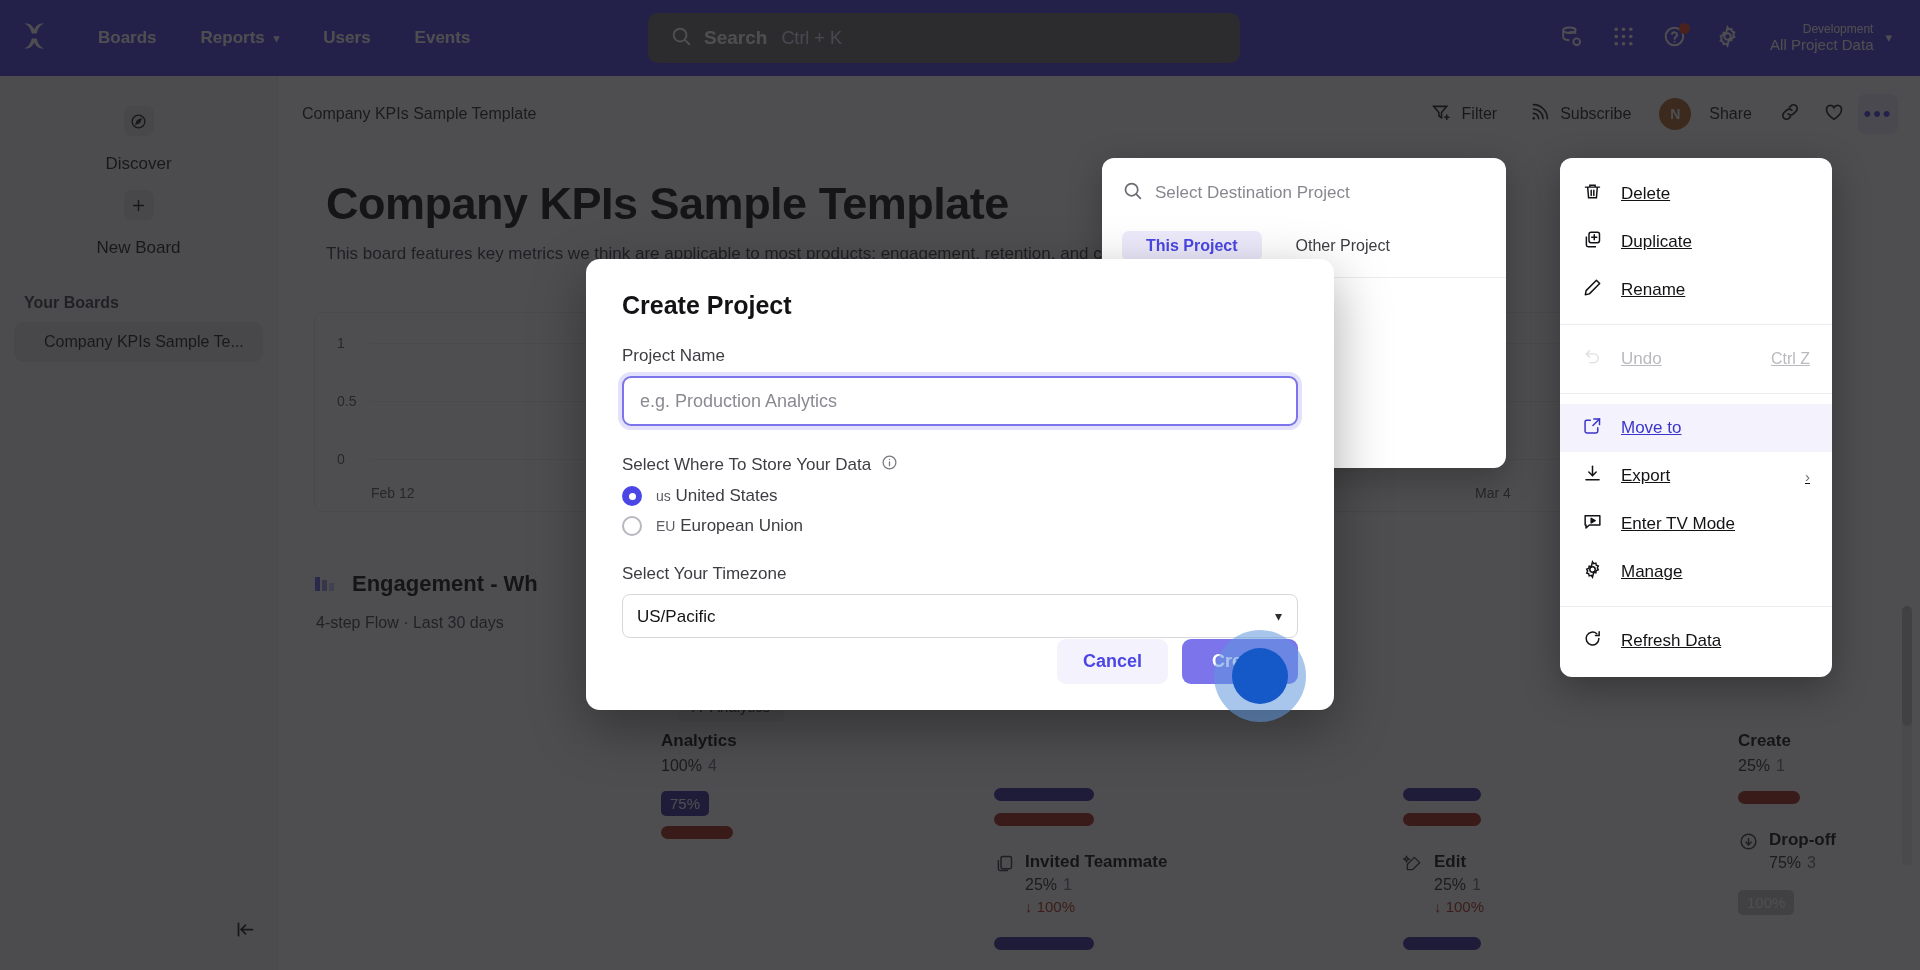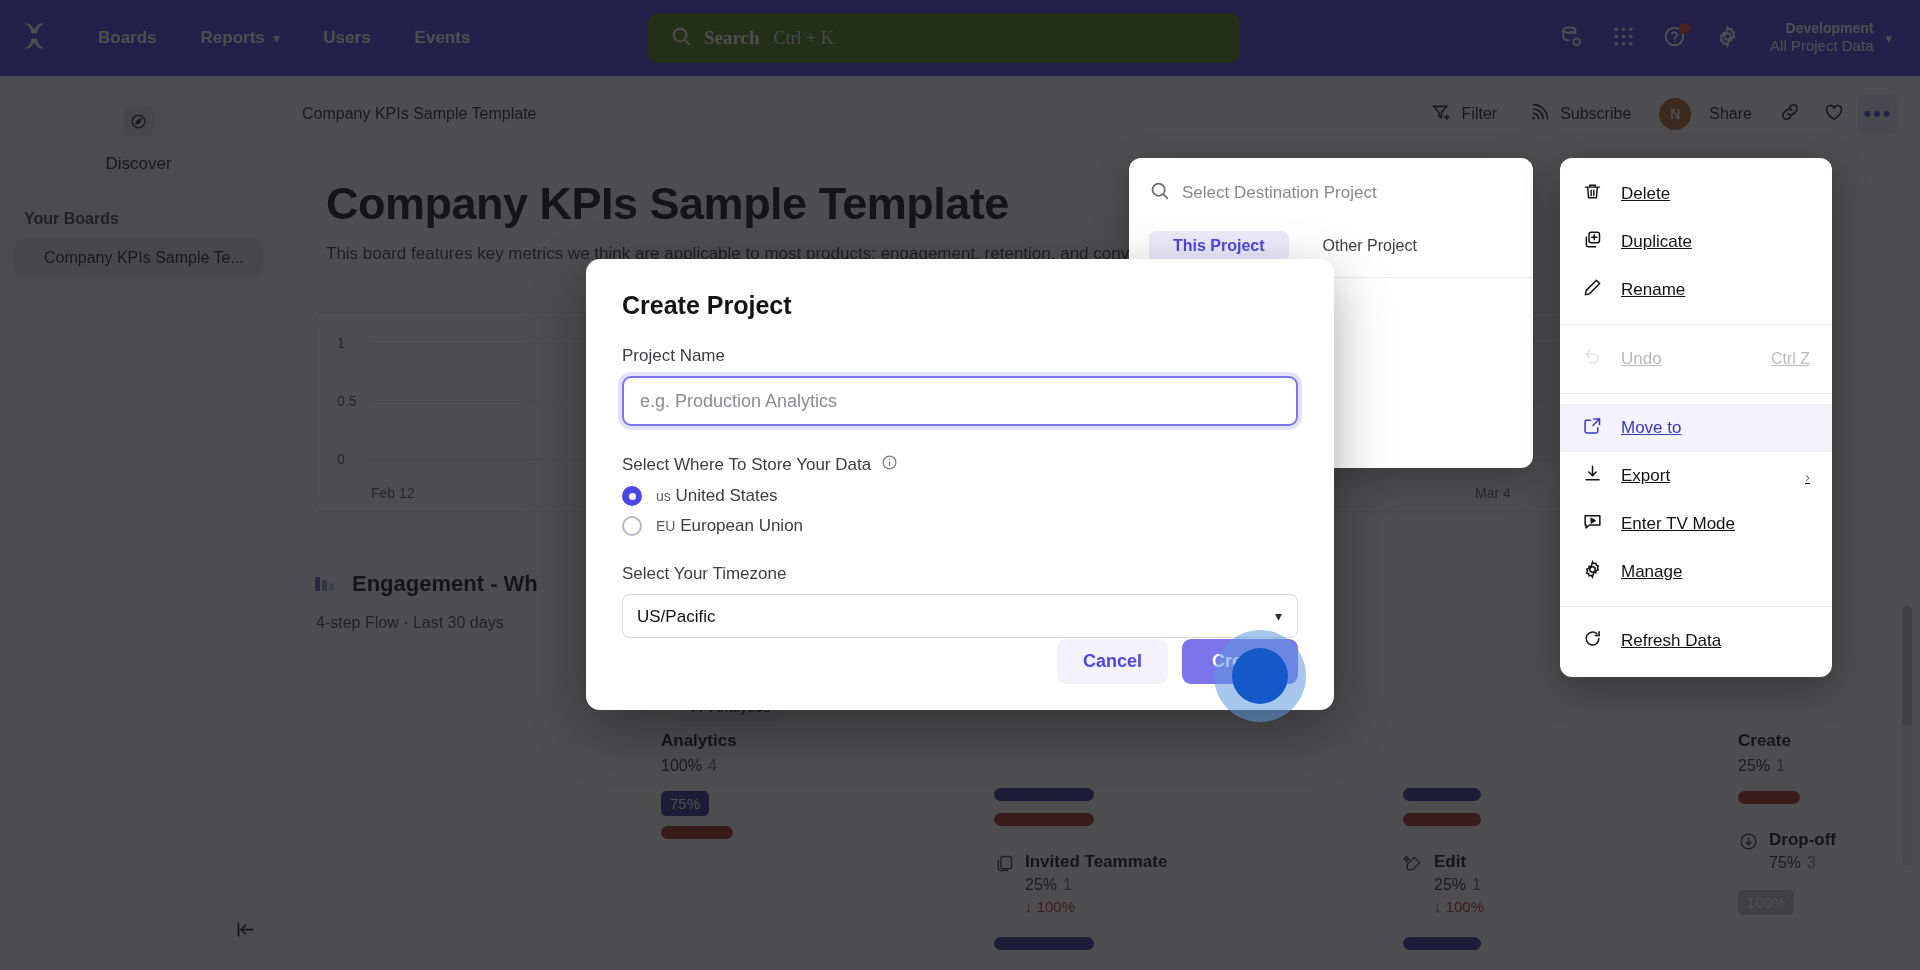--- a/index.html
+++ b/index.html
@@ -18,41 +18,41 @@
   .logo { width: 76px; display: flex; align-items: center; justify-content: center; }
   .logo svg { width: 30px; height: 30px; }
   .nav-links { display: flex; align-items: center; gap: 0px; }
   .nav-link {
     color: #ffffff; font-size: 17px; font-weight: 600; padding: 8px 22px;
     display: flex; align-items: center; gap: 9px; border-radius: 6px; cursor: pointer;
   }
   .nav-link .chev { font-size: 11px; opacity: .95; }
   .search-wrap { position: absolute; left: 648px; top: 13px; }
   .searchbox {
-    width: 592px; height: 50px; background: #4d7c0f; border-radius: 10px;
-    display: flex; align-items: center; gap: 12px; padding: 0 22px; cursor: text; font-family: Liberation Serif, serif;
+    width: 592px; height: 50px; background: #737373; border-radius: 10px;
+    display: flex; align-items: center; gap: 12px; padding: 0 22px; cursor: text;
   }
   .searchbox .stext { color: #ffffff; font-size: 19px; font-weight: 600; }
   .searchbox .skbd { color: #e4e3fb; font-size: 18px; font-weight: 400; margin-left: 2px;}
   .nav-right {
     position: absolute; right: 20px; top: 0; height: 76px;
     display: flex; align-items: center; gap: 6px;
   }
   .navicon {
     width: 46px; height: 46px; border-radius: 8px; display: flex;
     align-items: center; justify-content: center; cursor: pointer; position: relative;
   }
   .navicon svg { width: 25px; height: 25px; }
   .badge-dot {
     position: absolute; top: 8px; right: 8px; width: 11px; height: 11px;
     background: #f0462d; border-radius: 50%;
   }
   .workspace { display: flex; align-items: center; gap: 12px; padding: 0 8px 0 14px; cursor: pointer; }
   .ws-lines { text-align: right; line-height: 1.22; }
-  .ws-title { color: #fff; font-size: 14px; font-weight: 700; }
+  .ws-title { color: #fff; font-size: 12px; font-weight: 400; }
   .ws-sub { color: #ffffff; font-size: 15px; font-weight: 400; }
   .ws-chev { color: #fff; font-size: 13px; }
 
   
   .sidebar {
     position: absolute; top: 76px; left: 0; width: 278px; height: 894px;
     background: #f6f6f7; border-right: 1px solid #e6e6e8; z-index: 20;
   }
   .side-item { display: flex; align-items: center; gap: 18px; margin: 0 12px; padding: 8px 12px;
     border-radius: 8px; cursor: pointer; flex-direction: column; }
@@ -138,21 +138,21 @@
     position:absolute; right: 8px; top: 530px; width: 10px; height: 260px;
     background: #ededef; border-radius: 6px;
   }
   .vscroll .thumb { position:absolute; top: 0; width: 10px; height: 120px; background:#c9c9cd; border-radius:6px;}
 
   
   .scrim { position: absolute; inset: 0; background: rgba(22,22,25,.76); z-index: 40; }
 
   
   .dest-pop {
-    position: absolute; left: 1129px; top: 158px; width: 404px; height: 310px;
+    position: absolute; left: 1102px; top: 158px; width: 404px; height: 310px;
     background: #ffffff; border-radius: 12px; box-shadow: 0 10px 34px rgba(0,0,0,.26);
     z-index: 41; overflow:hidden;
   }
   .dest-search { display:flex; align-items:center; gap:12px; padding: 22px 20px; }
   .dest-search svg { width: 21px; height: 21px; }
   .dest-ph { font-size: 17px; color: #87878f; }
   .dest-tabs { display:flex; gap: 10px; padding: 4px 20px 16px; }
   .dest-tab { font-size: 16px; color:#3d3d43; padding: 6px 24px; border-radius: 7px; cursor:pointer;}
   .dest-tab.sel { background:#eceafb; color:#4b46e5; font-weight:600; }
   .dest-divider { height:1px; background:#ececee; }
@@ -339,20 +339,29 @@
 
   <div class="sidebar">
     <div class="side-item">
       <span class="side-ico">
         <svg viewBox="0 0 24 24" fill="none" stroke="#1f1f22" stroke-width="1.9">
             <circle cx="12" cy="12" r="9"></circle>
             <path d="M15.5 8.5l-2 5-5 2 2-5z" fill="#1f1f22"></path>
           </svg>
       </span>
       <span class="side-label">Discover</span>
+    </div>
+    <div class="side-item">
+      <span class="side-ico">
+        <svg viewBox="0 0 24 24" fill="none" stroke="#1f1f22" stroke-width="2" stroke-linecap="round">
+            <line x1="12" y1="5" x2="12" y2="19"></line>
+            <line x1="5" y1="12" x2="19" y2="12"></line>
+          </svg>
+      </span>
+      <span class="side-label">New Board</span>
     </div>
     <div class="side-section">Your Boards</div>
     <div class="board-item">Company KPIs Sample Te...</div>
     <div class="collapse-btn">
       <span>
         <svg viewBox="0 0 24 24" fill="none" stroke="#1f1f22" stroke-width="2" stroke-linecap="round">
             <line x1="4" y1="5" x2="4" y2="19"></line>
             <path d="M20 12H8M12 7l-5 5 5 5"></path>
           </svg>
       </span>

